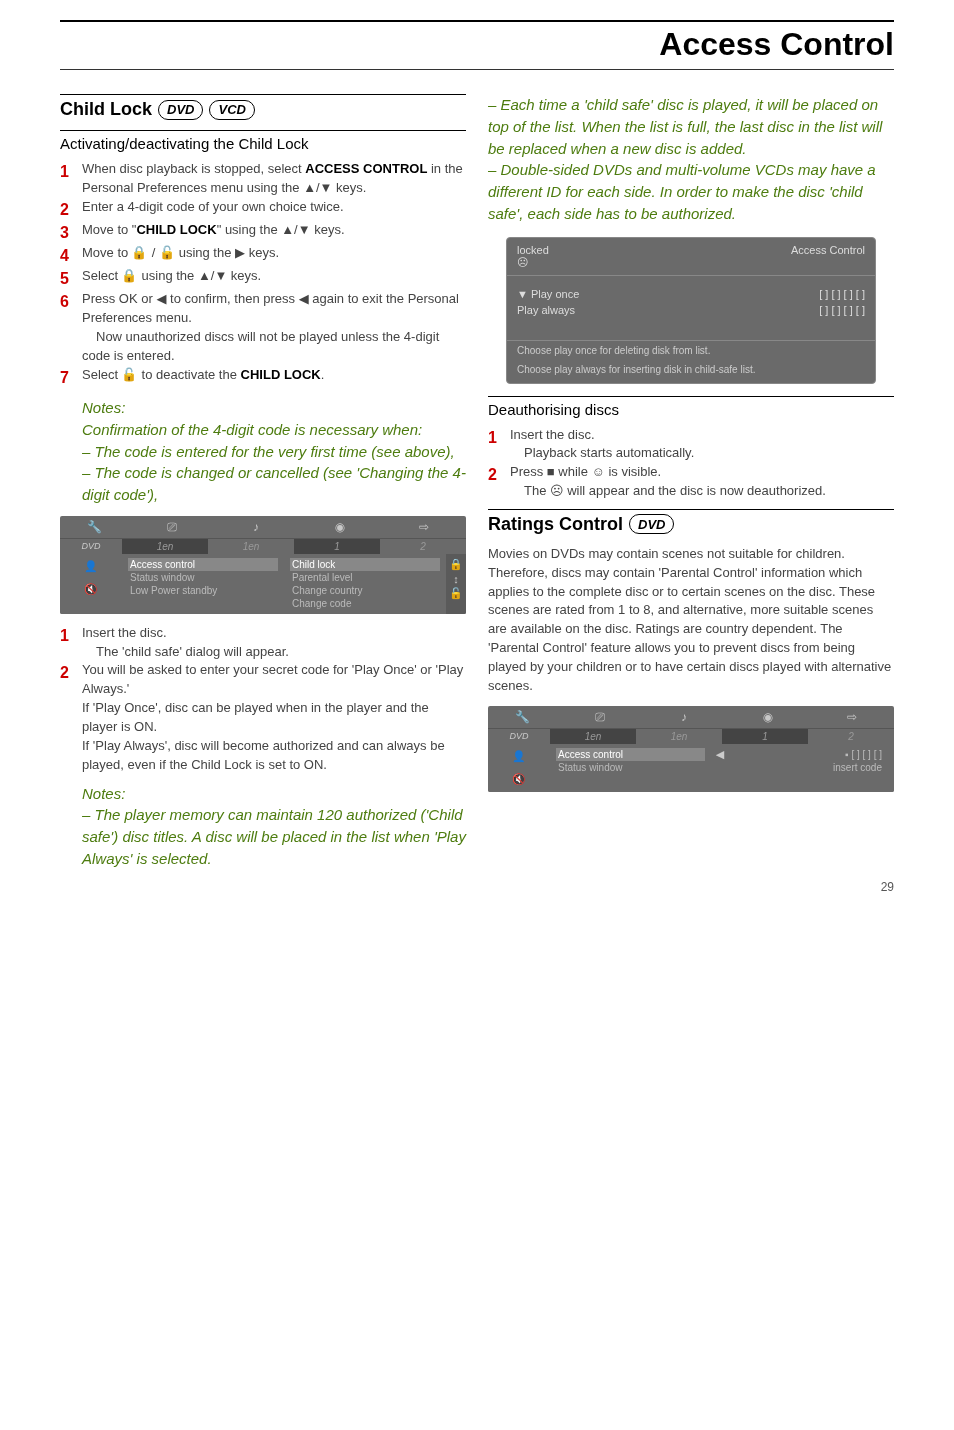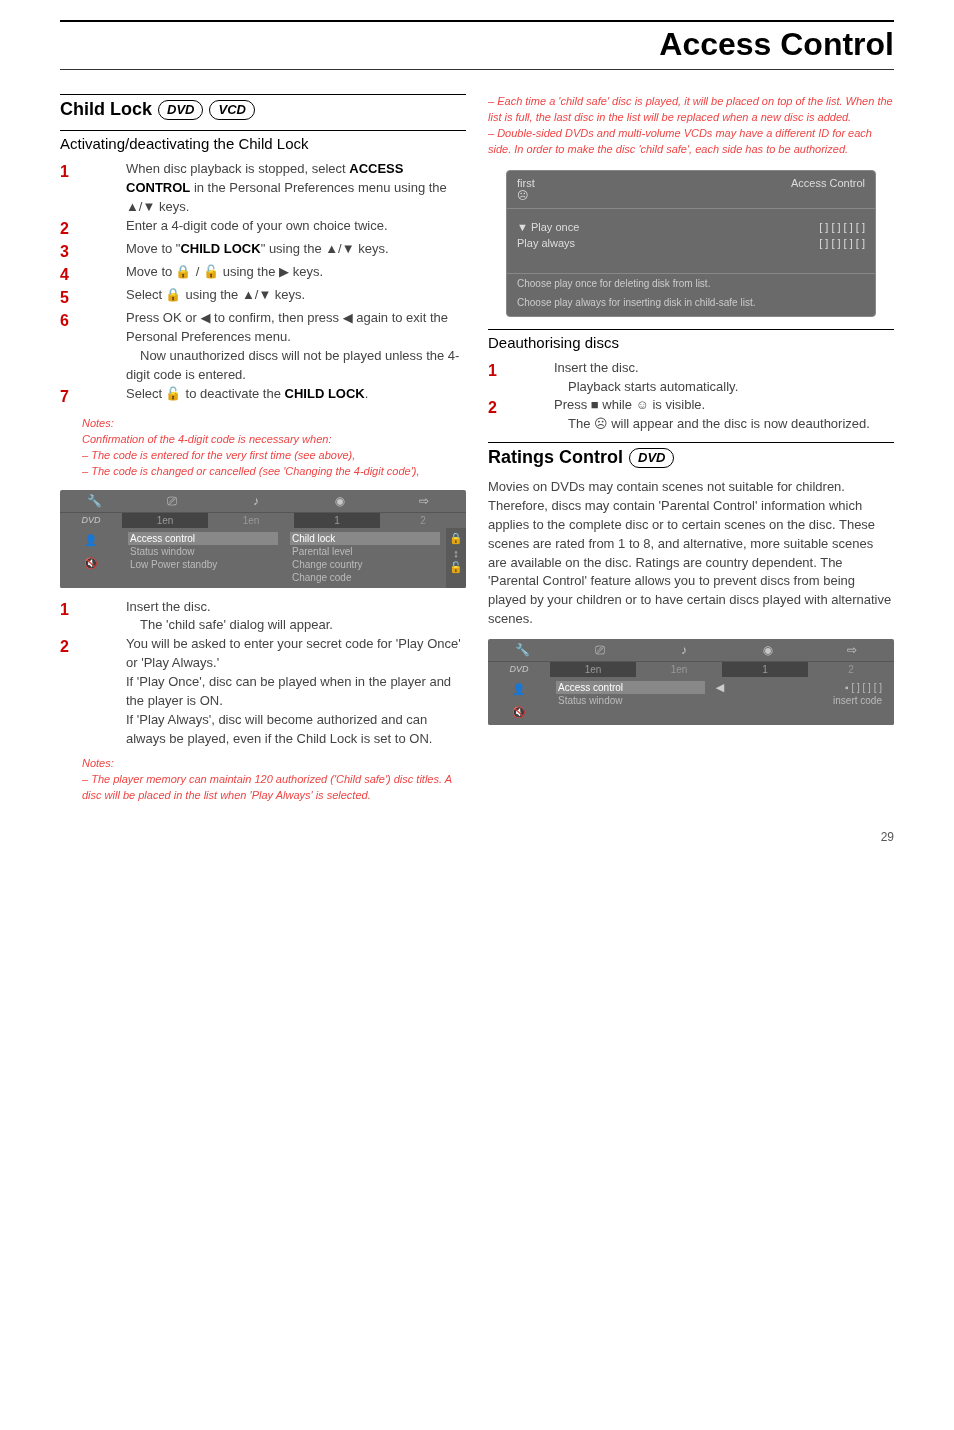--- a/index.html
+++ b/index.html
@@ -8,45 +8,45 @@
   .header-rule { border-top: 2px solid #000; margin-bottom: 4px; width:100%; }
   .header-title { font-size: 32px; font-weight: bold; text-align: right; margin-bottom: 6px; }
   .header-underline { border-top:1px solid #333; margin-bottom: 20px;}
   .columns { display: flex; gap: 22px; }
   .col { flex: 1; }
   .h2 { font-size: 18px; font-weight: bold; border-top: 1px solid #000; padding-top: 4px; margin: 4px 0 10px 0; display:flex; align-items:center; gap:6px;}
   .h3 { font-size: 15px; font-weight: normal; border-top: 1px solid #000; padding-top: 4px; margin: 4px 0 8px 0; }
   ol.instr { list-style:none; counter-reset:none; margin: 0 0 8px 0;}
   ol.instr > li { display:flex; align-items:flex-start; font-size:13px; line-height:1.45; color:#444;}
   ol.instr > li .num { color:#c00; font-weight:bold; font-size:16px; width:22px; flex-shrink:0;}
-  ol.instr > li .txt { flex:1;margin-left:44px; }
+  ol.instr > li .txt { flex:1; }
   .body-text { font-size:13px; line-height:1.45; color:#444; margin-bottom:6px;}
-  .notes { font-size:11px; font-style:italic; color:#ef4444; line-height:1.45;}
+  .notes { font-size:15px; font-style:italic; color:#4d7c0f; line-height:1.45;}
   .notes-title { font-style: italic; }
   .menu-img { background:#6a6a6a; color:#c8c8c8; font-size:11px; border-radius:2px; padding:0; margin:10px 0; overflow:hidden; width: 100%;}
   .menu-row1 { display:flex; align-items:center; border-bottom:1px solid #555; }
   .menu-row1 .cell { flex:1; text-align:center; padding:4px 0; font-size:12px;}
   .menu-row1 .cell.first { flex:0 0 70px; background:transparent;}
   .menu-tabs { display:flex; font-size:10px;}
-  .menu-tabs .tab { flex:1; text-align:center; padding:2px 0; color:#999;}
+  .menu-tabs .tab { flex:1; text-align:center; padding:2px 0; color:#999;font-style:italic;}
   .menu-tabs .tab.dark { background:#444;}
   .menu-body { display:flex; background:#6a6a6a;}
   .menu-left { width:62px; display:flex; flex-direction:column; padding:6px 0; align-items:center; gap:10px;}
   .menu-mid { flex:1; padding:4px 6px;}
   .menu-right { flex:1; padding:4px 6px;}
   .menu-far { width:20px; background:#5a5a5a; display:flex;flex-direction:column; align-items:center; gap:2px; padding:4px 0;}
   .menu-item { font-size:10px; padding:1px 2px; color:#bbb;}
   .menu-item.sel, .menu-item.hi { background:#888; color:#fff;}
   .dialog { border:1px solid #888; border-radius:4px; margin:12px 18px; background:#6a6a6a; color:#ddd; font-size:11px;}
   .dialog-head { display:flex; justify-content:space-between; padding:6px 10px; border-bottom:1px solid #888; font-size:11px;}
   .dialog-body { padding:10px;text-align:right; }
   .dialog-body .row { display:flex; justify-content:space-between; padding:2px 0; font-size:11px;}
   .dialog-foot { padding:8px 10px; font-size:10px; color:#ccc;}
   .dialog-foot .sep { border-top:1px solid #888; margin:4px -10px;}
-  .page-num { position:absolute; bottom:0; right:60px; font-size:12px; color:#555;}
+  .page-num { position:absolute; bottom:16px; right:60px; font-size:12px; color:#555;}
   .bold { font-weight:bold; color:#000;}
   .badge { display:inline-flex; align-items:center; border:1.5px solid #000; border-radius:10px; padding:0 8px; font-size:13px; font-weight:bold; height:20px; font-style:italic;}
 </style>
 </head>
 <body>
 
 <div class="page">
   <div class="header-rule"></div>
   <div class="header-title">Access Control</div>
   <div class="header-underline"></div>
@@ -157,21 +157,21 @@
       <div class="notes">– The player memory can maintain 120 authorized ('Child safe') disc titles. A disc will be placed in the list when 'Play Always' is selected.</div>
       </div>
     </div>
 
     <div class="col">
       <div class="notes" style="margin-top:4px">– Each time a 'child safe' disc is played, it will be placed on top of the list. When the list is full, the last disc in the list will be replaced when a new disc is added.</div>
       <div class="notes">– Double-sided DVDs and multi-volume VCDs may have a different ID for each side. In order to make the disc 'child safe', each side has to be authorized.</div>
 
       <div class="dialog">
         <div class="dialog-head">
-          <span><span>first</span><br><span>☹</span></span>
+          <span><span>locked</span><br><span>☹</span></span>
           <span>Access Control</span>
         </div>
         <div class="dialog-body">
           <div class="row">
               <span>▼  Play once</span>
               <span>[ ]  [ ]  [ ]  [ ]</span>
             </div>
           <div class="row">
               <span>    Play always</span>
               <span>[ ]  [ ]  [ ]  [ ]</span>

